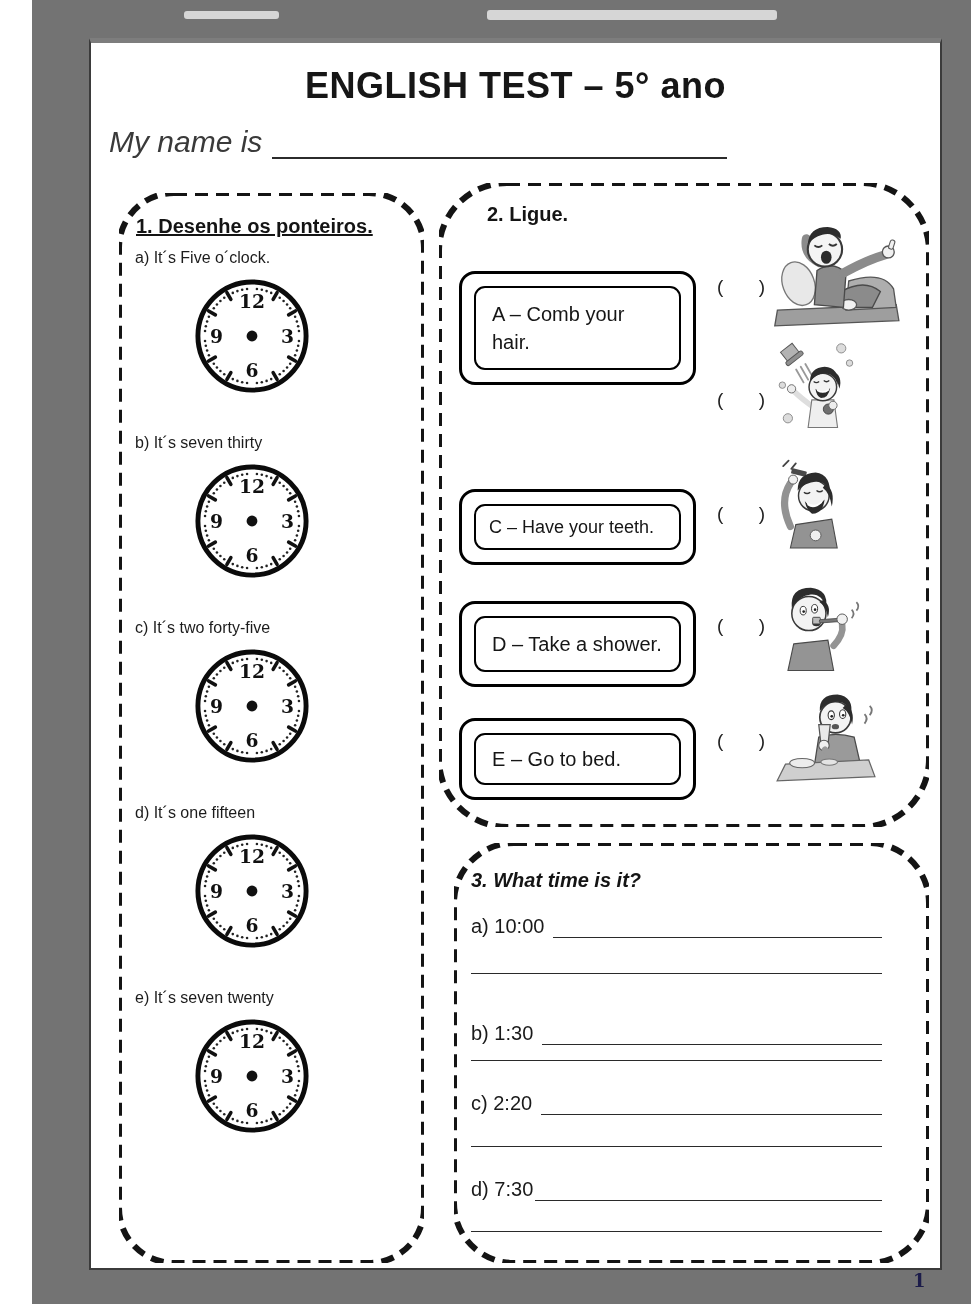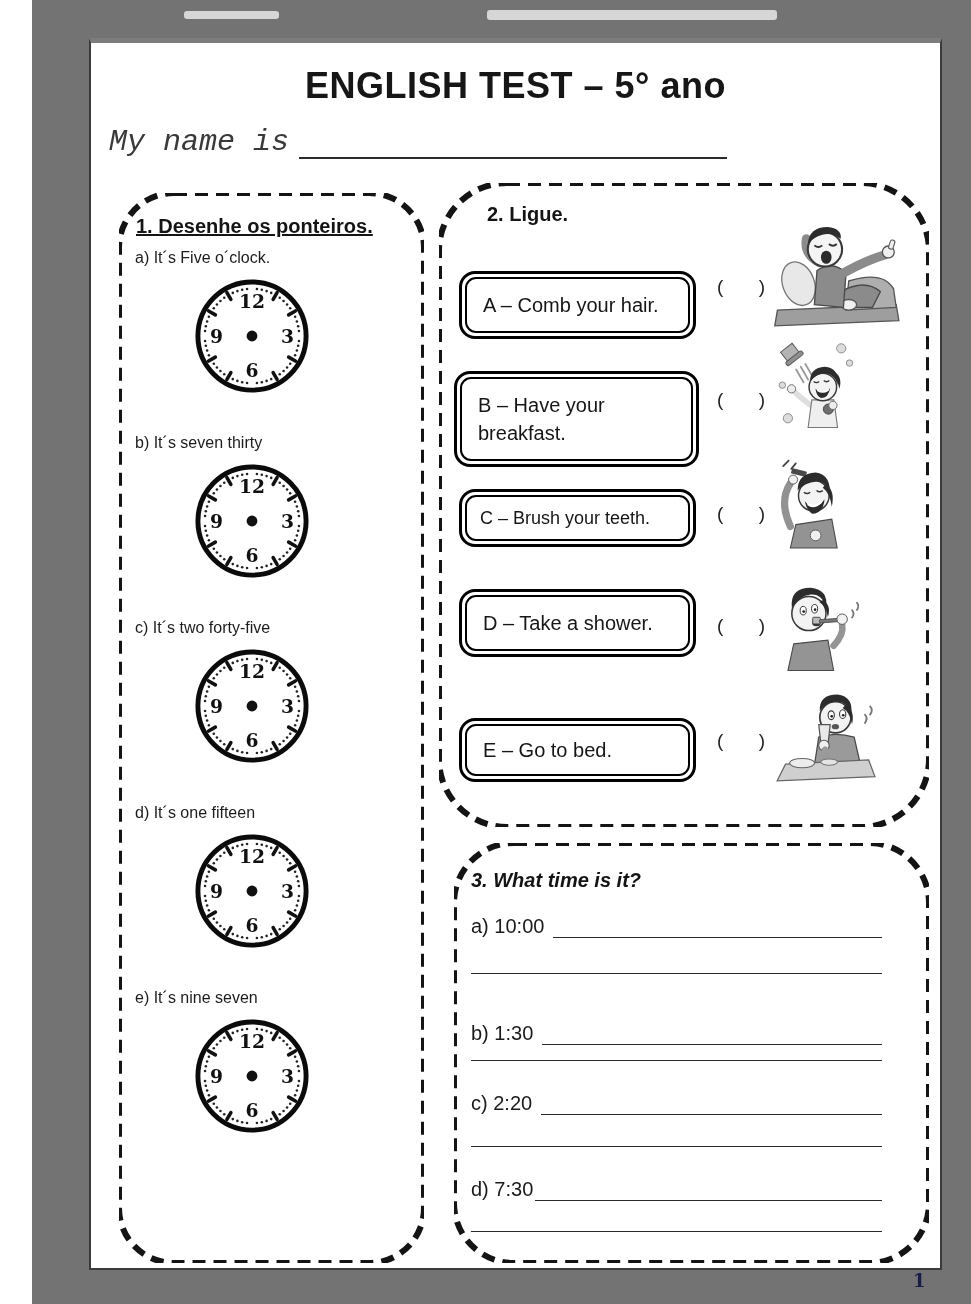--- a/index.html
+++ b/index.html
@@ -13,21 +13,21 @@
   .smudge.s2 { left:455px; top:10px; width:290px; height:10px; }
 
   
   .page { position:absolute; left:57px; top:38px; width:853px; height:1232px;
           border:2px solid #3b3b3b; border-top:5px solid #7d7d7d; background:#fff; }
 
   .title { position:absolute; left:0; top:22px; width:100%; text-align:center;
            font-size:36px; font-weight:700; letter-spacing:0.5px; color:#161616; }
 
   .name-row { position:absolute; left:18px; top:82px; width:618px; display:flex; align-items:flex-end; }
-  .name-label { font-family:Liberation Mono, monospace; font-style:italic; font-weight:400;
+  .name-label { font-family:Liberation Sans, sans-serif; font-style:italic; font-weight:400;
                 font-size:30px; color:#3a3a3a; white-space:nowrap; }
   .name-line { flex:1; border-bottom:2px solid #2b2b2b; margin-left:10px; height:34px; }
 
   
   .sec { position:absolute; }
   .dash { position:absolute; inset:0; width:100%; height:100%; pointer-events:none; }
 
   .sec1 { left:28px; top:150px; width:305px; height:1070px; }
   .sec2 { left:348px; top:140px; width:490px; height:644px; }
   .sec3 { left:363px; top:800px; width:475px; height:420px; }
@@ -36,21 +36,21 @@
   .sec1 .sec-heading { left:17px; top:22px;text-decoration:underline; }
   .sec2 .sec-heading { left:48px; top:20px; }
   .sec3 .sec-heading { left:17px; top:26px;font-style:italic; }
 
   
   .clock-item { position:absolute; left:0; width:100%; }
   .item-label { font-size:16px; color:#1c1c1c; margin-left:16px; line-height:26px; }
   .clock { position:absolute; left:74px; top:32px; width:118px; height:118px; }
 
   
-  .ligue-box { position:absolute; border:3.5px solid #000; border-radius:16px; padding:3px; background:#fff; }
+  .ligue-box { position:absolute; border:3.5px solid #000; border-radius:16px; padding:12px; background:#fff; }
   .ligue-inner { border:2px solid #000; border-radius:11px; padding:12px 16px; font-size:20px; line-height:28px; color:#161616; background:#fff; }
   .ligue-inner.small { padding:9px 13px; font-size:18px; line-height:24px; }
   .ligue-inner.short { padding:10px 16px; }
   .slot { position:absolute; width:48px; display:flex; justify-content:space-between; font-size:19px; color:#222; }
   .illus { position:absolute; }
 
   
   .time-row { position:absolute; left:17px; width:411px; display:flex; align-items:flex-end; height:28px; }
   .time-label { font-size:20px; white-space:nowrap; color:#1a1a1a; }
   .fill-line { flex:1; border-bottom:1.8px solid #2a2a2a; margin-left:9px; height:24px; }
@@ -343,21 +343,21 @@
             <circle cx="50.02023884074753" cy="13.048915164777334" r="1.3" fill="#222"></circle>
             <circle cx="54.98263376315264" cy="12.262949022322879" r="1.3" fill="#222"></circle>
             <text x="60" y="24" text-anchor="middle" dominant-baseline="central" font-family="DejaVu Serif, serif" font-size="19" font-weight="bold" fill="#111">12</text>
             <text x="96" y="60" text-anchor="middle" dominant-baseline="central" font-family="DejaVu Serif, serif" font-size="19" font-weight="bold" fill="#111">3</text>
             <text x="60" y="95" text-anchor="middle" dominant-baseline="central" font-family="DejaVu Serif, serif" font-size="19" font-weight="bold" fill="#111">6</text>
             <text x="24" y="60" text-anchor="middle" dominant-baseline="central" font-family="DejaVu Serif, serif" font-size="19" font-weight="bold" fill="#111">9</text>
             <circle cx="60" cy="60" r="5.5" fill="#111"></circle>
           </svg>
       </div>
       <div class="clock-item" style="top:792px">
-        <div class="item-label">e) It´s nine seven</div>
+        <div class="item-label">e) It´s seven twenty</div>
         <svg class="clock" viewBox="0 0 120 120">
             <circle cx="60" cy="60" r="55" fill="#fff" stroke="#0b0b0b" stroke-width="5"></circle>
             <circle cx="65.01736623684737" cy="12.262949022322886" r="1.3" fill="#222"></circle>
             <circle cx="69.97976115925246" cy="13.048915164777334" r="1.3" fill="#222"></circle>
             <circle cx="74.83281572999748" cy="14.349287217832632" r="1.3" fill="#222"></circle>
             <circle cx="79.52335886763841" cy="16.149818033155157" r="1.3" fill="#222"></circle>
             <line x1="81.5" y1="22.760907637269142" x2="85.5" y2="15.832704406993635" stroke="#111" stroke-width="3.6" stroke-linecap="round"></line>
             <circle cx="88.2136921100387" cy="21.167184270002522" r="1.3" fill="#222"></circle>
             <circle cx="92.1182691052252" cy="24.329048377085073" r="1.3" fill="#222"></circle>
             <circle cx="95.67095162291493" cy="27.881730894774805" r="1.3" fill="#222"></circle>
@@ -442,23 +442,20 @@
         <path d="M56,44 Q74,34 88,30" fill="none" stroke="#8b8b8b" stroke-width="7" stroke-linecap="round"></path>
         <circle cx="90" cy="28" r="4.5" fill="#f0f0f0" stroke="#555" stroke-width="1"></circle>
         <rect x="91" y="19" width="3.5" height="7" rx="1.5" fill="#f0f0f0" stroke="#555" stroke-width="0.8" transform="rotate(18 93 22)"></rect>
         <circle cx="42" cy="26" r="13" fill="#f4f4f4" stroke="#3a3a3a" stroke-width="1.6"></circle>
         <path d="M29,22 Q30,9 44,9 Q55,10 54,18 Q47,13 40,15 Q33,17 29,22 Z" fill="#2c2c2c"></path>
         <path d="M34,23 q3,2.5 6,0" stroke="#333" stroke-width="1.4" fill="none"></path>
         <path d="M45,22 q3,2.5 6,0" stroke="#333" stroke-width="1.4" fill="none"></path>
         <ellipse cx="43" cy="32" rx="4" ry="5" fill="#2b2b2b"></ellipse>
       </svg>
 
-      <div class="ligue-box" style="left:15px;top:188px;width:245px">
-        <div class="ligue-inner">B – Have your breakfast.</div>
-      </div>
       <div class="slot" style="left:278px;top:206px">
         <span>(</span>
         <span>)</span>
       </div>
       <svg class="illus" style="left:336px;top:150px" width="92" height="108" viewBox="0 0 100 100">
         <g transform="rotate(-38 20 14)">
           <rect x="10" y="4" width="16" height="13" fill="#b3b3b3" stroke="#555" stroke-width="1"></rect>
           <rect x="7" y="16" width="22" height="5" rx="2" fill="#8f8f8f" stroke="#555" stroke-width="1"></rect>
         </g>
         <path d="M28,28 L36,42 M23,31 L31,45 M33,25 L41,39" stroke="#999" stroke-width="2" stroke-linecap="round"></path>
@@ -475,21 +472,21 @@
         <path d="M63,33 Q74,38 70,52 Q68,41 61,37 Z" fill="#2c2c2c"></path>
         <path d="M42,44 q3,2.5 6,0" stroke="#333" stroke-width="1.4" fill="none"></path>
         <path d="M53,43 q3,2.5 6,0" stroke="#333" stroke-width="1.4" fill="none"></path>
         <path d="M44,52 Q52,60 60,51 Q58,62 50,62 Q45,60 44,52 Z" fill="#2b2b2b"></path>
         <path d="M45,52.5 Q52,57 59,52 L58.4,54 Q52,58.5 46,54.5 Z" fill="#fff"></path>
         <circle cx="58" cy="74" r="5.5" fill="#6f6f6f" stroke="#444" stroke-width="1"></circle>
         <circle cx="63" cy="70" r="4.5" fill="#ededed" stroke="#666" stroke-width="1"></circle>
       </svg>
 
       <div class="ligue-box" style="left:20px;top:306px;width:237px">
-        <div class="ligue-inner small">C – Brush your teeth.</div>
+        <div class="ligue-inner small">C – Have your teeth.</div>
       </div>
       <div class="slot" style="left:278px;top:320px">
         <span>(</span>
         <span>)</span>
       </div>
       <svg class="illus" style="left:328px;top:268px" width="90" height="104" viewBox="0 0 100 100">
         <path d="M18,9 L24,3 M27,12 L32,6" stroke="#444" stroke-width="2" stroke-linecap="round"></path>
         <path d="M26,76 Q13,48 26,28" fill="none" stroke="#929292" stroke-width="8" stroke-linecap="round"></path>
         <circle cx="29" cy="24" r="5" fill="#f1f1f1" stroke="#555" stroke-width="1"></circle>
         <rect x="27" y="13" width="17" height="6" rx="1" fill="#4a4a4a" transform="rotate(14 35 16)"></rect>
@@ -497,21 +494,21 @@
         <circle cx="52" cy="42" r="17" fill="#f3f3f3" stroke="#3a3a3a" stroke-width="1.6"></circle>
         <path d="M34,36 Q34,17 54,16 Q72,18 70,44 Q70,27 55,26 Q42,27 34,36 Z" fill="#2c2c2c"></path>
         <path d="M65,29 Q76,36 72,54 Q70,39 62,33 Z" fill="#2c2c2c"></path>
         <path d="M41,38 q3.5,3 7,0" stroke="#333" stroke-width="1.5" fill="none"></path>
         <path d="M55,36 q3.5,3 7,0" stroke="#333" stroke-width="1.5" fill="none"></path>
         <path d="M42,48 Q52,60 64,46 Q62,62 50,62 Q44,58 42,48 Z" fill="#2b2b2b"></path>
         <path d="M44,49 Q52,56 62,47 L61,50 Q52,58 45,52.5 Z" fill="#fff"></path>
         <circle cx="54" cy="86" r="6" fill="#f0f0f0" stroke="#555" stroke-width="1"></circle>
       </svg>
 
-      <div class="ligue-box" style="left:20px;top:406px;width:237px">
+      <div class="ligue-box" style="left:20px;top:418px;width:237px">
         <div class="ligue-inner">D – Take a shower.</div>
       </div>
       <div class="slot" style="left:278px;top:432px">
         <span>(</span>
         <span>)</span>
       </div>
       <svg class="illus" style="left:330px;top:388px" width="95" height="104" viewBox="0 0 100 100">
         <path d="M26,72 L62,68 L68,100 L20,100 Z" fill="#949494" stroke="#4a4a4a" stroke-width="1.2"></path>
         <path d="M68,74 Q79,62 77,52" fill="none" stroke="#949494" stroke-width="7" stroke-linecap="round"></path>
         <circle cx="42" cy="40" r="18" fill="#f3f3f3" stroke="#3a3a3a" stroke-width="1.6"></circle>

